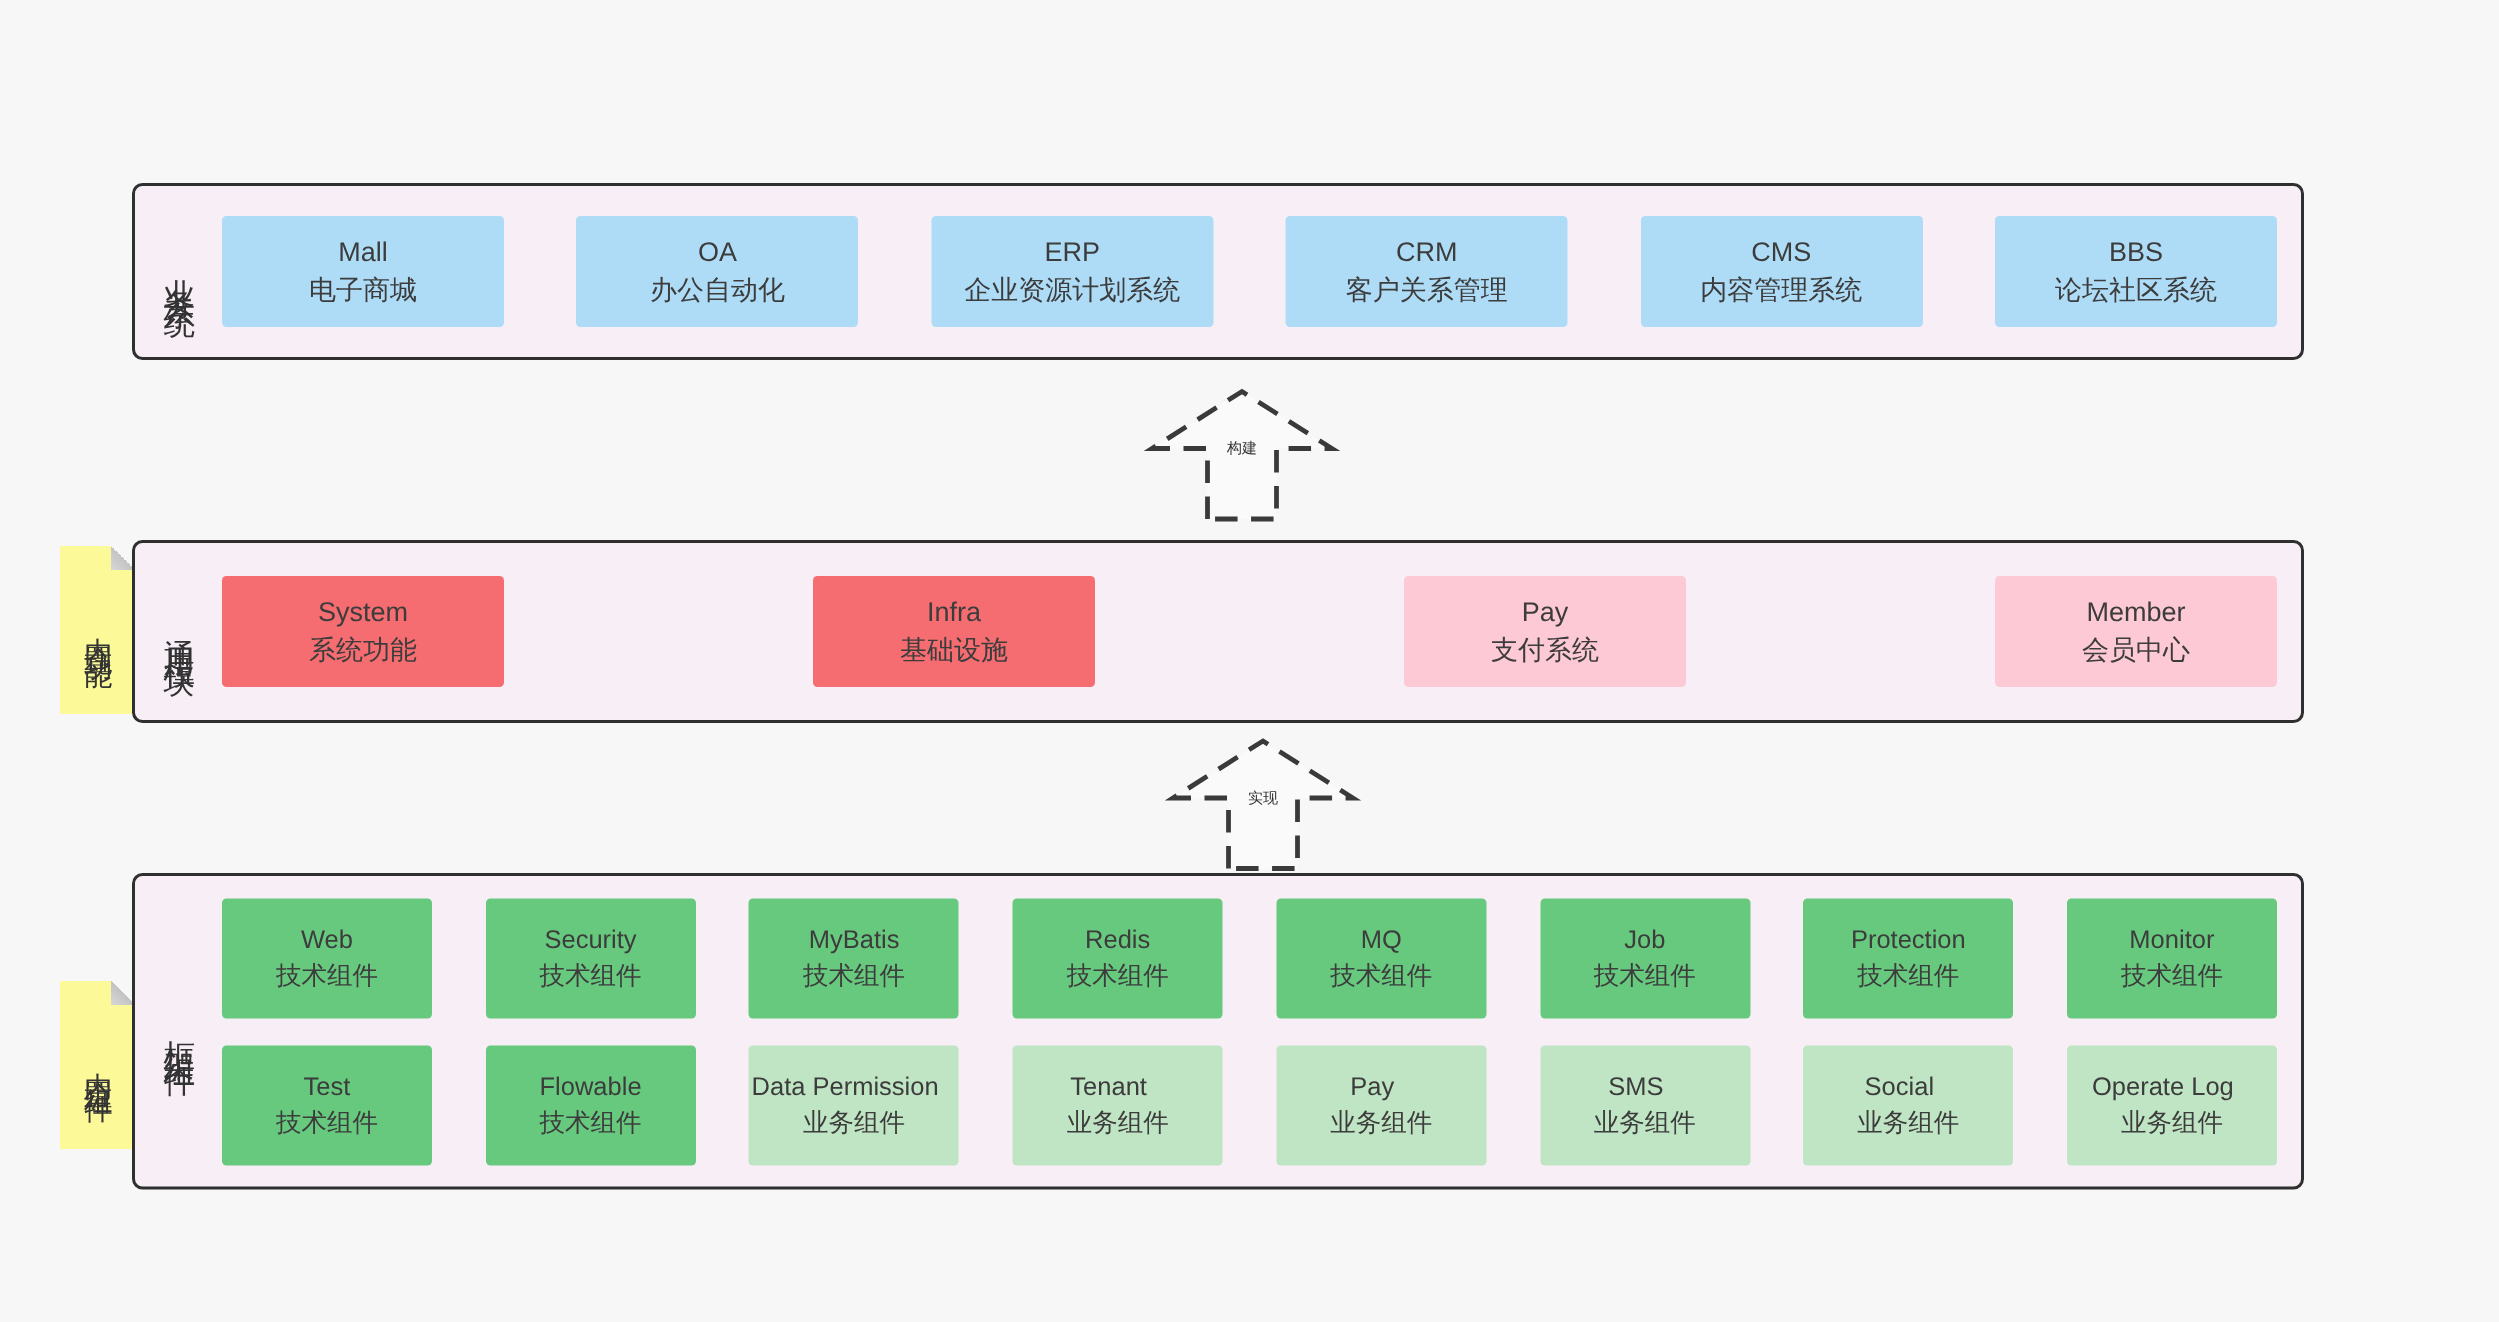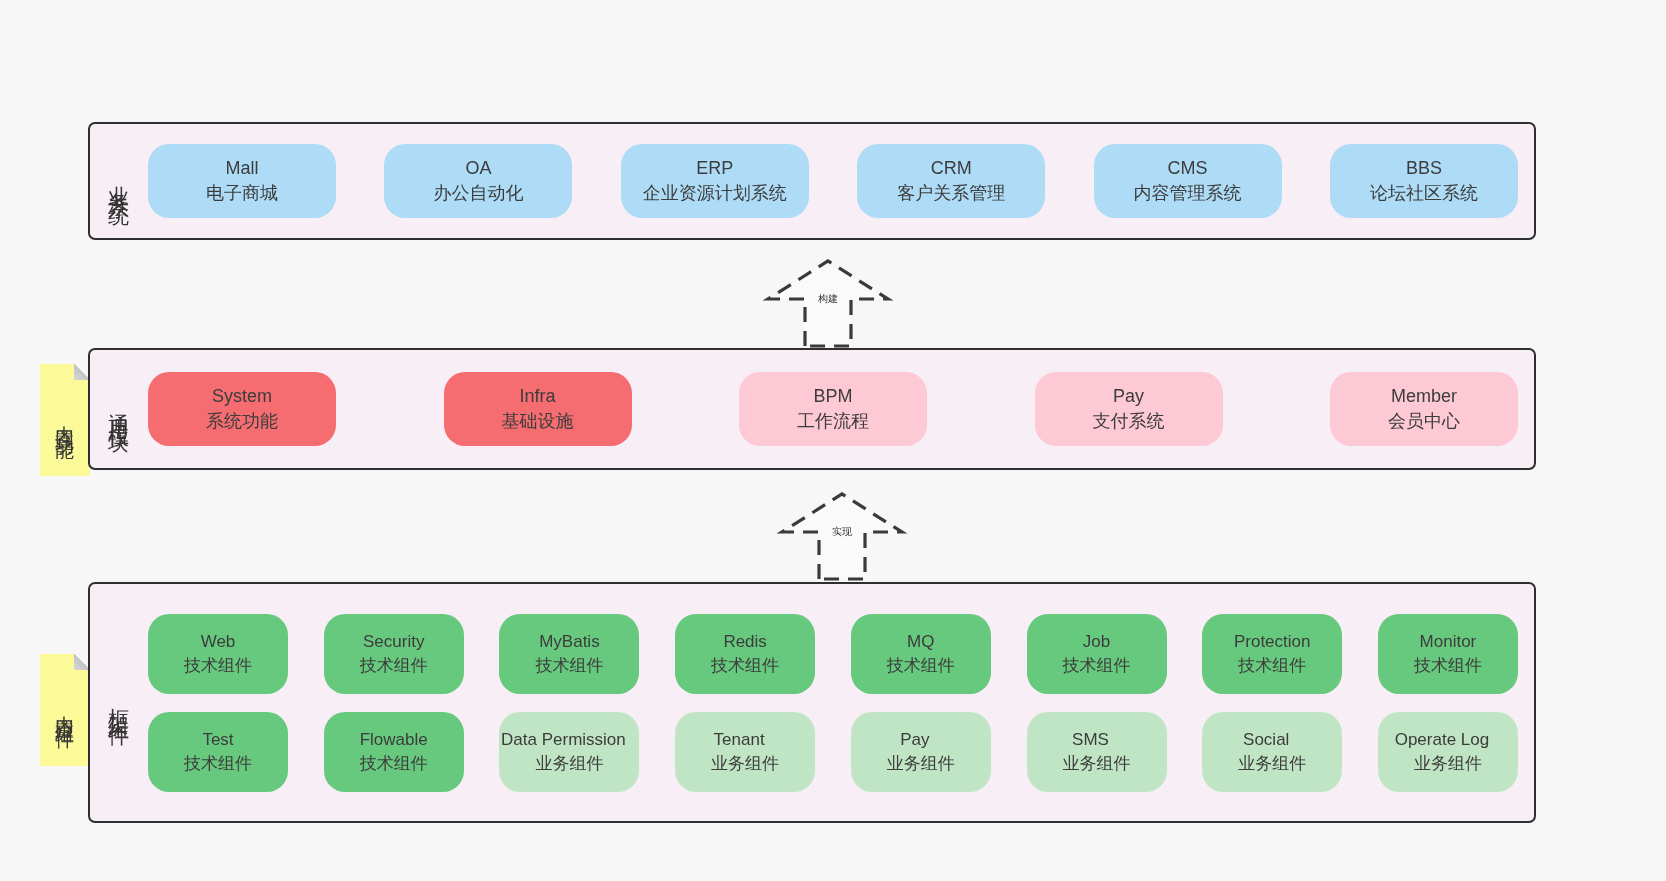--- a/index.html
+++ b/index.html
@@ -22,21 +22,21 @@
     flex:1; display:flex; align-items:center; justify-content:space-between;
     padding:0 16px 0 0;
   }
   .band-grid {
     flex:1; display:grid; grid-template-columns:repeat(8,140px);
     justify-content:space-between; align-content:center;
     row-gap:18px; padding:0 16px 0 0;
   }
 
   .box {
-    border-radius:21px; display:flex; flex-direction:column;
+    border-radius:3px; display:flex; flex-direction:column;
     align-items:center; justify-content:center; text-align:center;
     color:#3c3c3c; line-height:1.38;
   }
   .box-lg { width:188px; height:74px; font-size:18px; }
   .box-sm { width:140px; height:80px; font-size:17px; }
   .blue   { background:#aedcf7; }
   .red    { background:#f56d70; }
   .pink   { background:#fdc9d4; }
   .gdark  { background:#67c97e; }
   .glight { background:#c0e5c4;align-items:flex-end; }
@@ -103,36 +103,32 @@
   <div class="arrow" style="left:758px; top:255px;">
     <svg width="140" height="95" viewBox="0 0 140 95">
       <path d="M47 91 L47 44 L10 44 L70 6 L130 44 L93 44 L93 91 Z" fill="#fafafa" stroke="#3a3a3a" stroke-width="3.2" stroke-dasharray="15 9" stroke-linejoin="miter"></path>
     </svg>
     <span class="arrow-label">构建</span>
   </div>
 
   <div class="sticky" style="top:364px;">
     <span>内置功能</span>
   </div>
-  <div class="band" style="top:348px; height:122px;">
+  <div class="band" style="top:360px; height:122px;">
     <div class="band-label">
       <span>通用模块</span>
     </div>
     <div class="band-boxes">
       <div class="box box-lg red">
         <div class="box-title">System</div>
         <div class="box-sub">系统功能</div>
       </div>
       <div class="box box-lg red">
         <div class="box-title">Infra</div>
         <div class="box-sub">基础设施</div>
-      </div>
-      <div class="box box-lg pink">
-        <div class="box-title">BPM</div>
-        <div class="box-sub">工作流程</div>
       </div>
       <div class="box box-lg pink">
         <div class="box-title">Pay</div>
         <div class="box-sub">支付系统</div>
       </div>
       <div class="box box-lg pink">
         <div class="box-title">Member</div>
         <div class="box-sub">会员中心</div>
       </div>
     </div>
@@ -141,21 +137,21 @@
   <div class="arrow" style="left:772px; top:488px;">
     <svg width="140" height="95" viewBox="0 0 140 95">
       <path d="M47 91 L47 44 L10 44 L70 6 L130 44 L93 44 L93 91 Z" fill="#fafafa" stroke="#3a3a3a" stroke-width="3.2" stroke-dasharray="15 9" stroke-linejoin="miter"></path>
     </svg>
     <span class="arrow-label">实现</span>
   </div>
 
   <div class="sticky" style="top:654px;">
     <span>内置组件</span>
   </div>
-  <div class="band" style="top:582px; height:241px;">
+  <div class="band" style="top:582px; height:211px;">
     <div class="band-label">
       <span>框架组件</span>
     </div>
     <div class="band-grid">
       <div class="box box-sm gdark">
         <div class="box-title">Web</div>
         <div class="box-sub">技术组件</div>
       </div>
       <div class="box box-sm gdark">
         <div class="box-title">Security</div>

